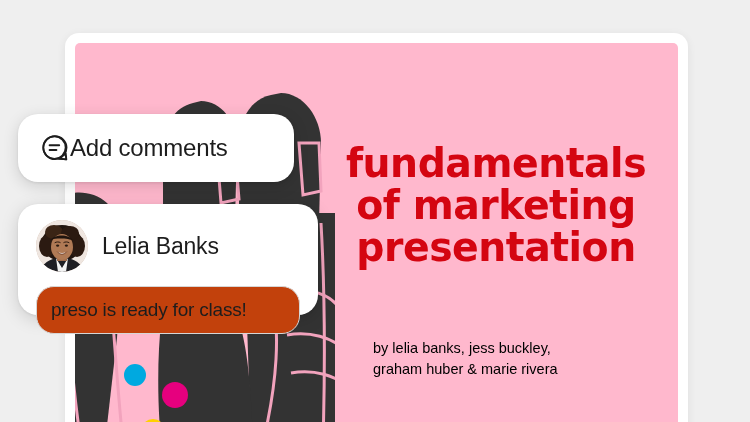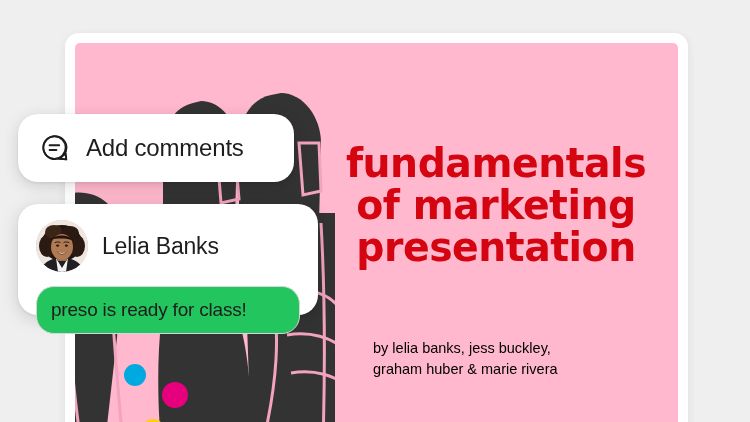--- a/index.html
+++ b/index.html
@@ -98,21 +98,21 @@
     top: 114px;
     width: 276px;
     height: 68px;
     background: #ffffff;
     border-radius: 20px;
     box-shadow: 0 4px 16px rgba(0,0,0,0.14), 0 1px 3px rgba(0,0,0,0.08);
     display: flex;
     align-items: center;
     padding: 0 22px;
     box-sizing: border-box;
-    gap: 16px;
+    gap: 0;
     cursor: pointer;
   }
   .add-comments-pill .label {
     font-family: "Liberation Sans", sans-serif;
     font-size: 24px;
     color: #1d1d1d;
     letter-spacing: -0.2px;
     white-space: nowrap;
   }
   .comment-bubble-icon { flex: 0 0 auto; width: 30px; height: 30px; }
@@ -153,21 +153,21 @@
     letter-spacing: -0.2px;
     white-space: nowrap;
   }
   .comment-input {
     margin-top: 14px;
     width: 100%;
     height: 48px;
     box-sizing: border-box;
     border: 1px solid #d6d6d6;
     border-radius: 18px;
-    background: #22c55e;
+    background: #c2410c;
     display: flex;
     align-items: center;
     padding: 0 14px;
     cursor: text;
   }
   .comment-input .value {
     font-family: "Liberation Sans", sans-serif;
     font-size: 19px;
     color: #1d1d1d;
     white-space: nowrap;

